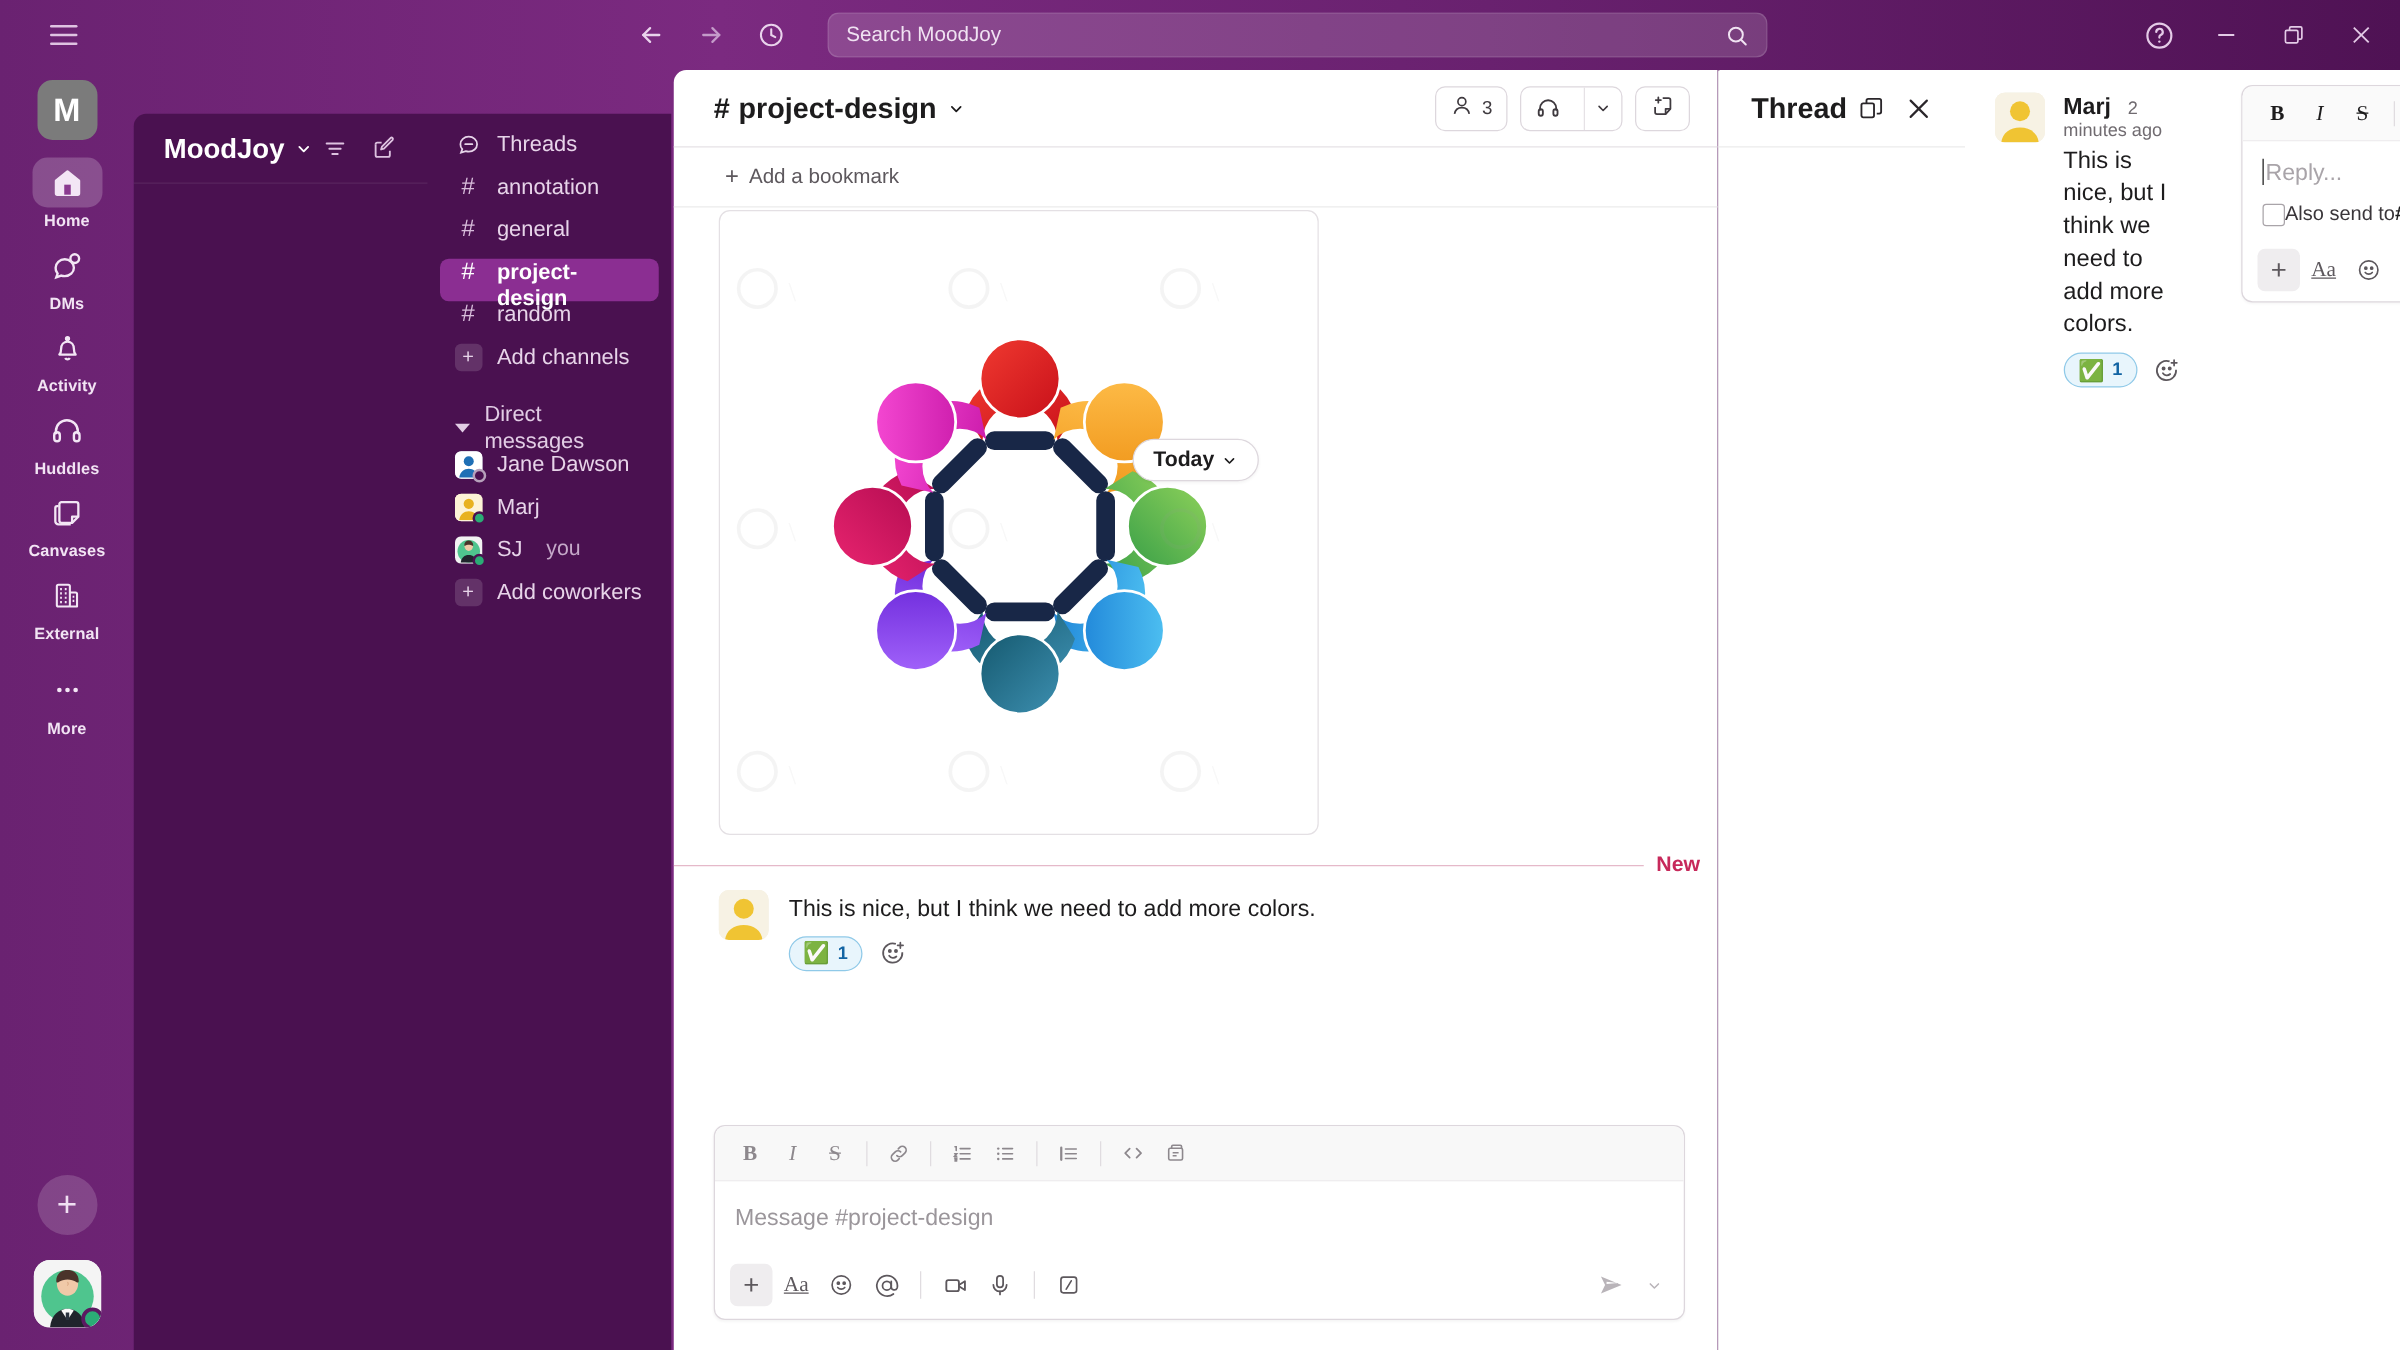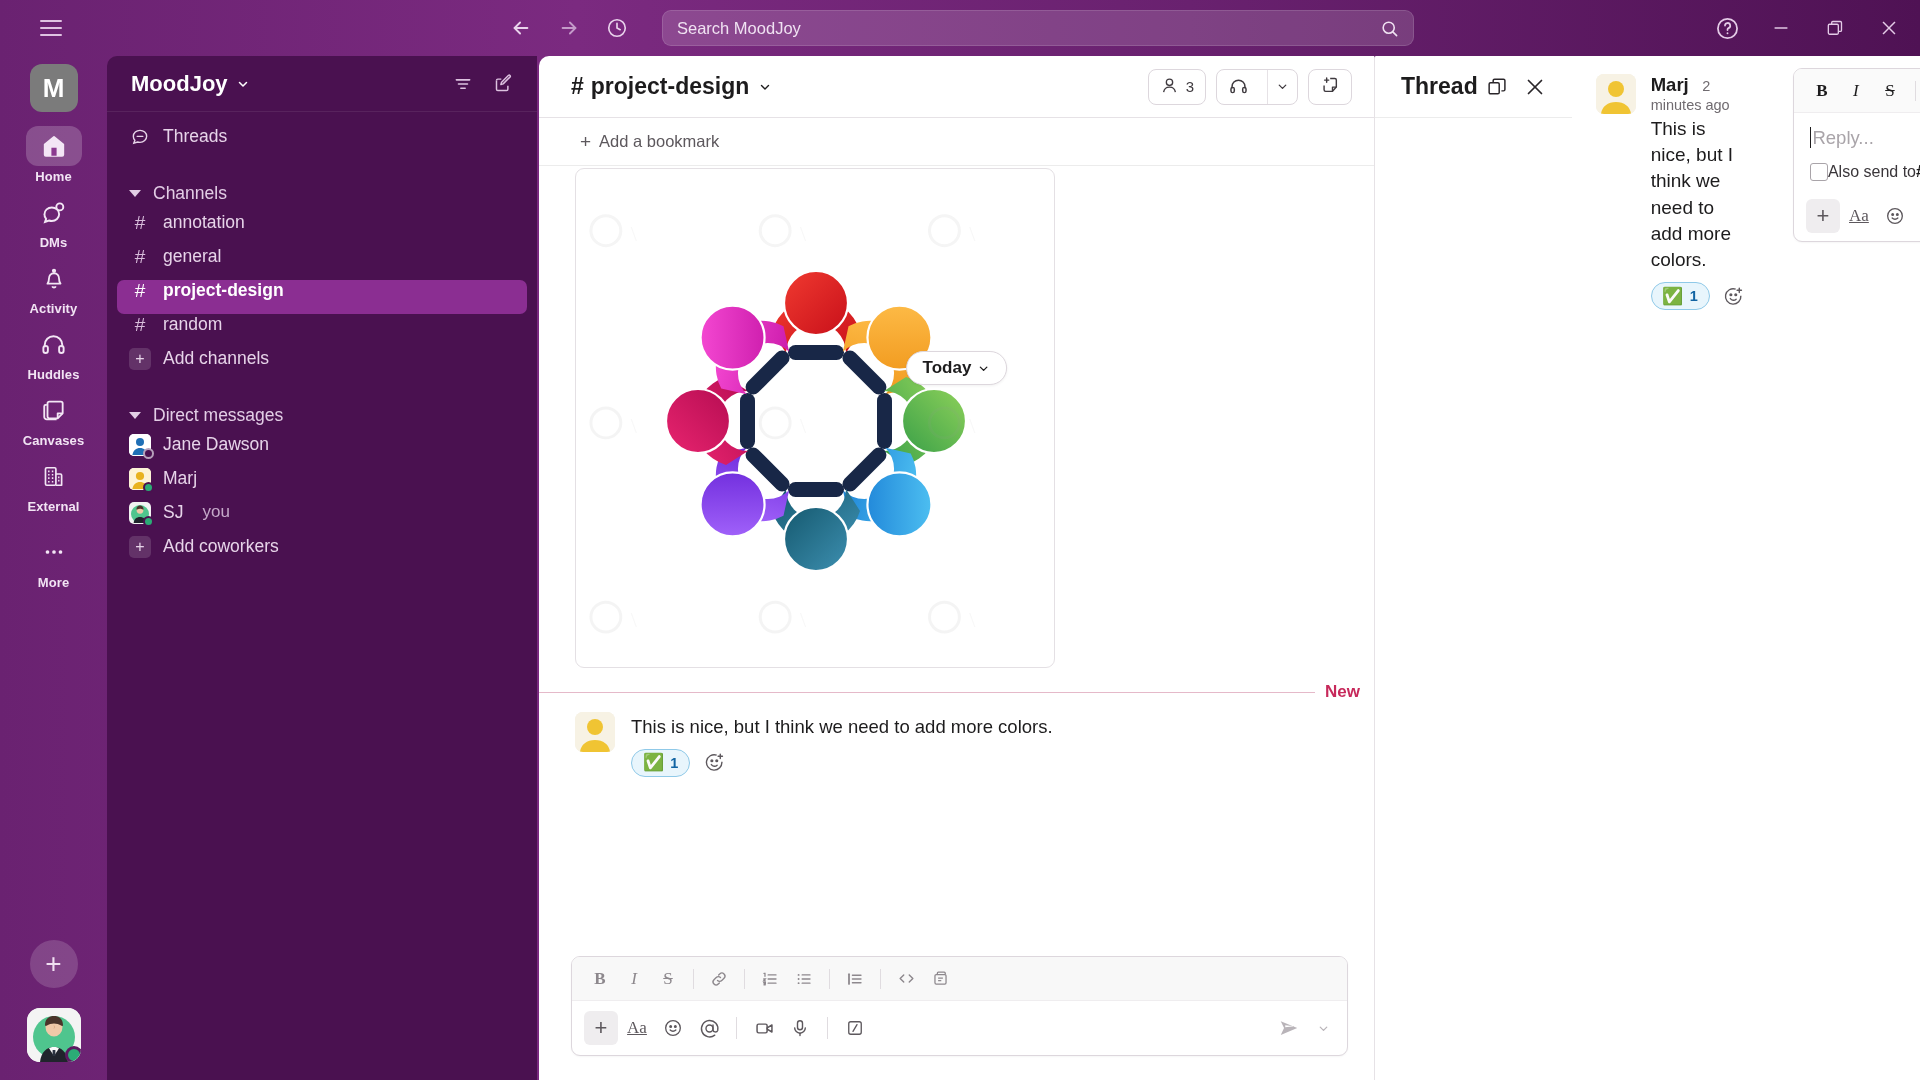--- a/index.html
+++ b/index.html
@@ -110,22 +110,23 @@
   }
   .me-dot {
     position: absolute; right: -2px; bottom: -2px; width: 18px; height: 18px;
     border-radius: 50%; background: #2bac76; border: 3px solid #5b1a61;
   }
 
   
   .sidebar {
     width: 430px; flex: 0 0 430px;
     background: #4a1150;
-    display: flex; flex-direction: column;
+    display: flex; 
     border-top-left-radius: 10px;
+    margin-top: 35px;
   }
   .sb-head {
     height: 56px; flex: 0 0 56px;
     display: flex; align-items: center; padding: 0 16px 0 24px;
     border-bottom: 1px solid rgba(255,255,255,0.08);
   }
   .sb-title {
     font-size: 22px; font-weight: bold; color: #ffffff;
     display:flex; align-items:center; gap: 8px; cursor: pointer; flex:1;
   }
@@ -508,24 +509,20 @@
         <div class="sb-row">
           <span class="ico">
             <svg width="20" height="20" viewBox="0 0 24 24" fill="none" stroke="currentColor" stroke-width="1.7">
                 <path d="M20 12.4c0 4-3.6 7.2-8 7.2a9.4 9.4 0 0 1-2.9-.45L4.6 20.6l1.2-3.4A6.9 6.9 0 0 1 4 12.4C4 8.4 7.6 5.2 12 5.2s8 3.2 8 7.2z"></path>
                 <line x1="8.6" y1="12.4" x2="15.4" y2="12.4" stroke-linecap="round"></line>
               </svg>
           </span>
           <span>Threads</span>
         </div>
 
-        <div class="sb-section">
-          <span class="caret-down"></span>
-          <span>Channels</span>
-        </div>
 
         <div class="sb-row">
           <span class="ico hash">#</span>
           <span>annotation</span>
         </div>
         <div class="sb-row">
           <span class="ico hash">#</span>
           <span>general</span>
         </div>
         <div class="sb-row selected">
@@ -854,20 +851,23 @@
             </div>
             <div class="fmt-btn">
               <svg width="19" height="19" viewBox="0 0 24 24" fill="none" stroke="currentColor" stroke-width="1.6" stroke-linejoin="round">
                   <rect x="5" y="7" width="14" height="12" rx="1.6"></rect>
                   <path d="M8 7V5.3c0-.7.6-1.3 1.3-1.3h7.4c.7 0 1.3.6 1.3 1.3V7"></path>
                   <path d="M9 11.6h6M9 14.6h4"></path>
                 </svg>
             </div>
           </div>
 
+          <div class="msg-input">
+            <span>Message #project-design</span>
+          </div>
 
           <div class="action-bar">
             <div class="act-btn hl" style="font-size:22px;line-height:0;font-weight:300;">+</div>
             <div class="act-btn" style="font-size:17px;text-decoration:underline;font-family:'Liberation Serif',serif;">Aa</div>
             <div class="act-btn">
               <svg width="20" height="20" viewBox="0 0 24 24" fill="none" stroke="currentColor" stroke-width="1.6">
                   <circle cx="12" cy="12" r="8.8"></circle>
                   <circle cx="9.2" cy="10.2" r="1" fill="currentColor"></circle>
                   <circle cx="14.8" cy="10.2" r="1" fill="currentColor"></circle>
                   <path d="M8.6 14.4a4.6 4.6 0 0 0 6.8 0" stroke-linecap="round"></path>

